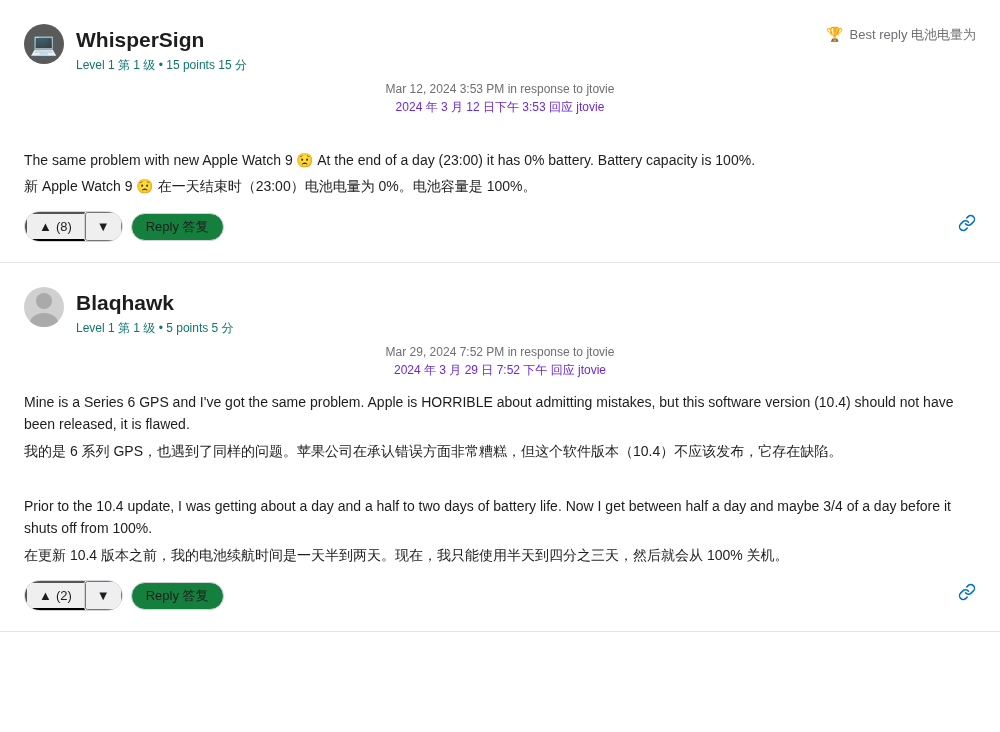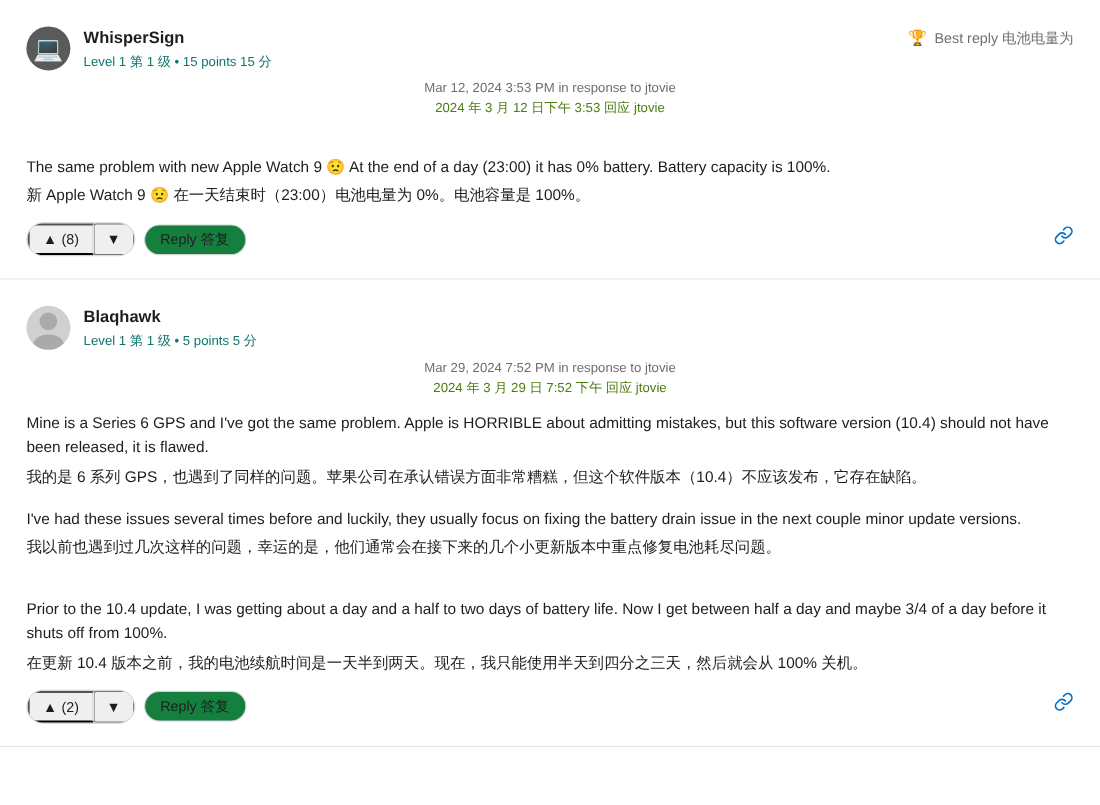--- a/index.html
+++ b/index.html
@@ -56,21 +56,21 @@
       background: #d0d0d0;
       font-size: 22px;
       color: #888;
     }
     .user-details {
       display: flex;
       flex-direction: column;
     }
     .username {
       font-weight: 700;
-      font-size: 15px;
+      font-size: 21px;
       color: #1d1d1f;
     }
     .user-level {
       font-size: 12px;
       color: #0f766e;
     }
     .best-reply-badge {
       display: flex;
       align-items: center;
       gap: 6px;
@@ -83,21 +83,21 @@
       margin-bottom: 12px;
       margin-top: 4px;
       text-align: center;
     }
     .timestamp-en {
       font-size: 12px;
       color: #6e6e73;
     }
     .timestamp-cn {
       font-size: 12px;
-      color: #4d7c0f;
+      color: #6d28d9;
     }
 
     
     .comment-content {
       margin-bottom: 14px;
     }
     .content-en {
       font-size: 14px;
       color: #1d1d1f;
       margin-bottom: 4px;
@@ -237,24 +237,20 @@
       <div class="timestamp-block">
         <div class="timestamp-en">Mar 29, 2024 7:52 PM in response to jtovie</div>
         <div class="timestamp-cn">2024 年 3 月 29 日 7:52 下午 回应 jtovie</div>
       </div>
       <div class="comment-content">
         <div class="content-block">
           <div class="content-en">Mine is a Series 6 GPS and I've got the same problem. Apple is HORRIBLE about admitting mistakes, but this software version (10.4) should not have been released, it is flawed.</div>
           <div class="content-cn">我的是 6 系列 GPS，也遇到了同样的问题。苹果公司在承认错误方面非常糟糕，但这个软件版本（10.4）不应该发布，它存在缺陷。</div>
         </div>
         <div class="content-block">
-          <div class="content-en">I've had these issues several times before and luckily, they usually focus on fixing the battery drain issue in the next couple minor update versions.</div>
-          <div class="content-cn">我以前也遇到过几次这样的问题，幸运的是，他们通常会在接下来的几个小更新版本中重点修复电池耗尽问题。</div>
-        </div>
-        <div class="content-block">
           <div class="content-en">Prior to the 10.4 update, I was getting about a day and a half to two days of battery life. Now I get between half a day and maybe 3/4 of a day before it shuts off from 100%.</div>
           <div class="content-cn">在更新 10.4 版本之前，我的电池续航时间是一天半到两天。现在，我只能使用半天到四分之三天，然后就会从 100% 关机。</div>
         </div>
       </div>
       <div class="action-bar">
         <div class="action-left">
           <div class="vote-container">
             <button class="vote-up-part">
               <span style="font-size:13px;">▲</span>
               <span>(2)</span>

